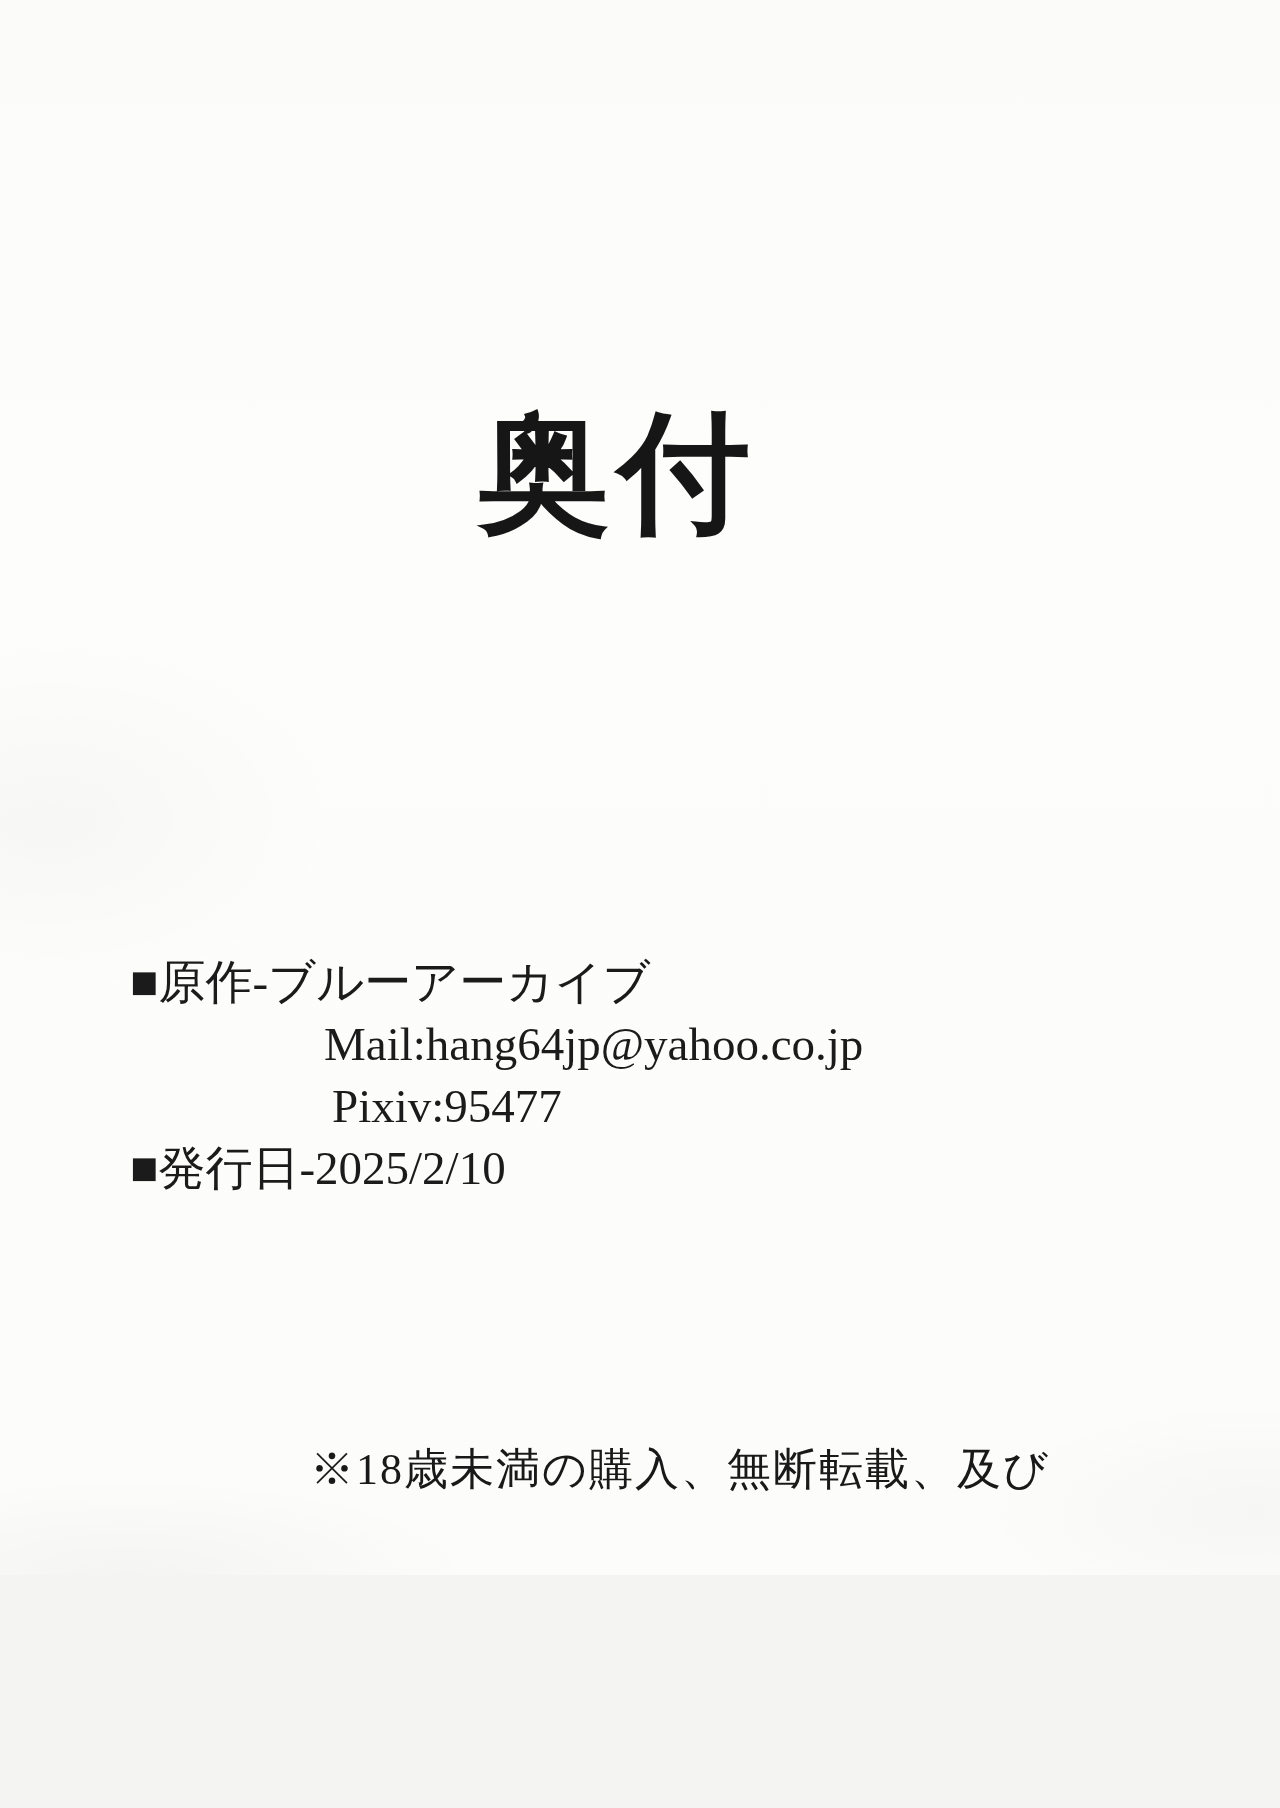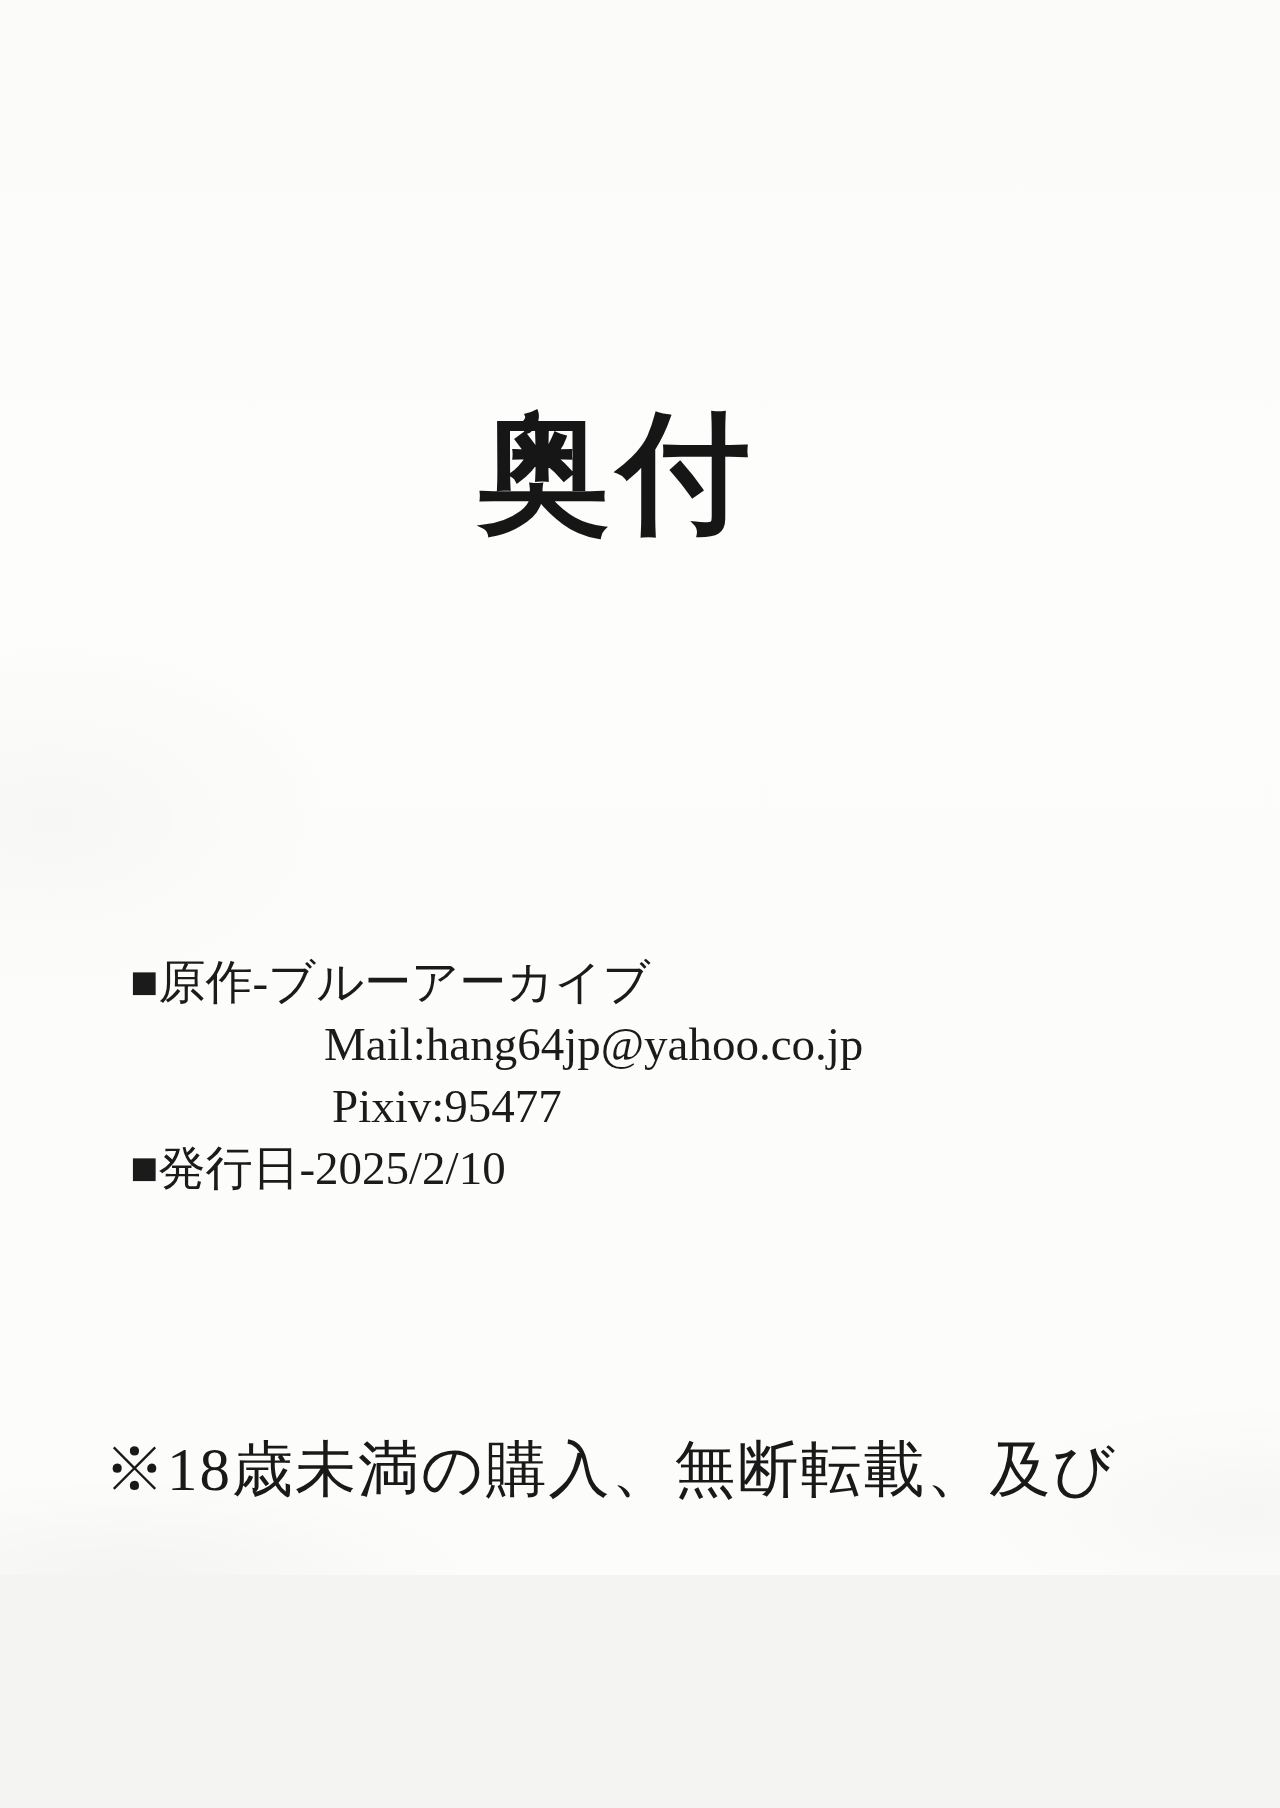--- a/index.html
+++ b/index.html
@@ -53,27 +53,28 @@
   .colophon .line.indent-pixiv   { padding-left: 315px; }
   .colophon .line.indent-twitter { padding-left: 318px; }
   .colophon .line.gap-before { margin-top: 4px; }
   .disclaimer {
     position: absolute;
     top: 1438px;
     left: 0;
     width: 100%;
   }
   .disclaimer .line {
-    padding-left: 104px;
+    padding-left: 80px;
     height: 63px;
     line-height: 63px;
-    font-size: 61px;
+    font-size: 44px;
     letter-spacing: 2px;
     white-space: nowrap;
     color: #191919;
+    text-align: center;
   }
 </style>
 </head>
 <body>
 
 <div class="page">
 
   <h1 class="title">奥付</h1>
 
   <div class="colophon">

